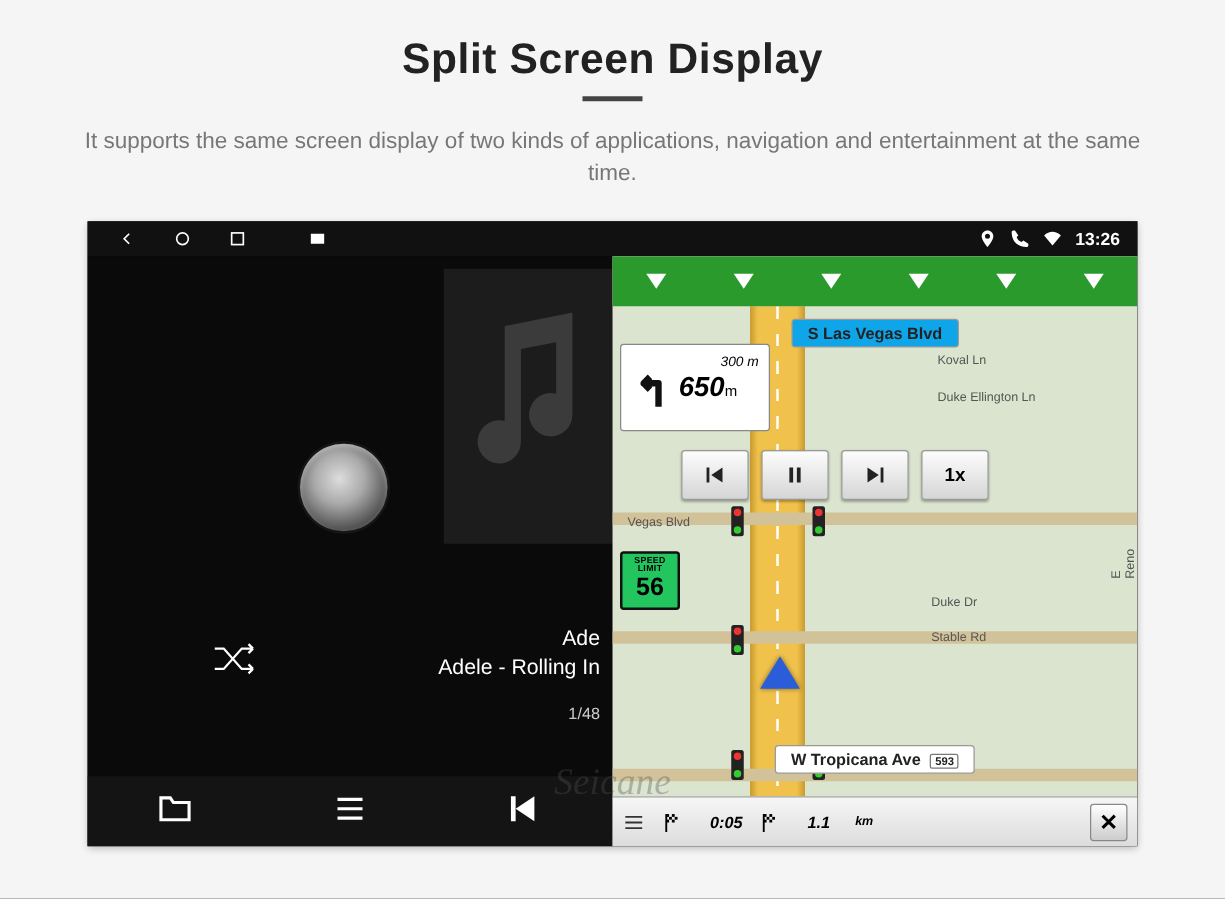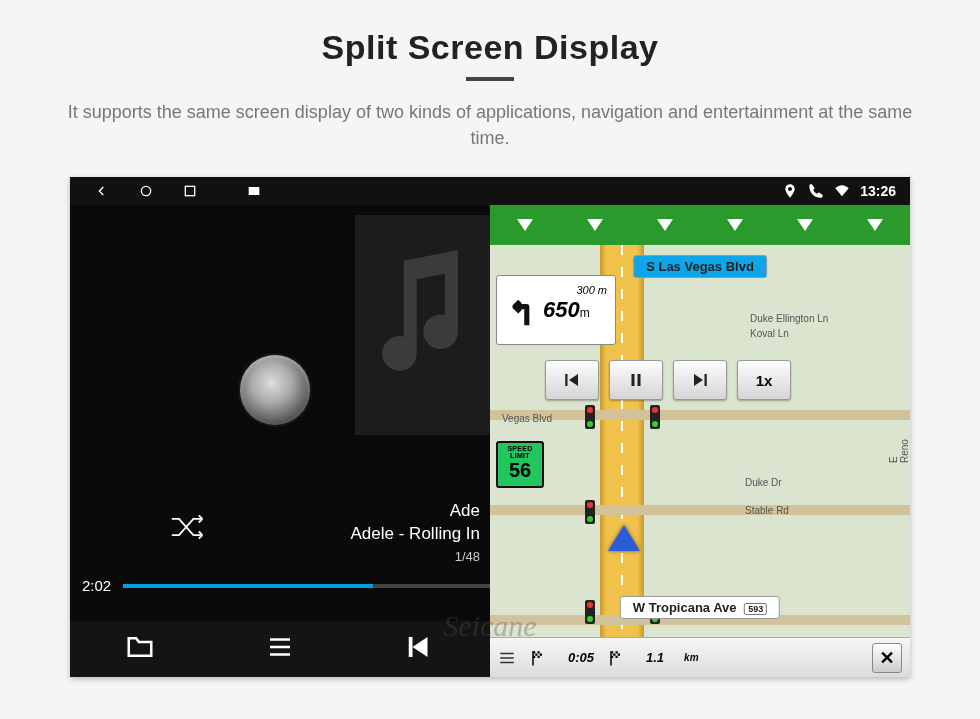--- a/index.html
+++ b/index.html
@@ -91,21 +91,21 @@
     width:110px; height:130px;
     fill:#3b3b3b;
   }
   .track-info {
     position:absolute;
     top:295px; right:10px;
     text-align:right;
     font-size:17px;
     line-height:1.35;
   }
-  .track-sub { font-size:13px; color:#ccc; margin-top:2px;}
+  .track-sub { font-size:13px; color:#ccc; margin-top:16px;}
   .shuffle-ico {
     position:absolute;
     top:308px; left:100px;
     width:36px; height:28px;
     stroke:#fff; fill:none; stroke-width:2;
   }
   .progress-row {
     position:absolute;
     top:372px; left:12px; right:0;
     display:flex; align-items:center; gap:12px;
@@ -376,26 +376,20 @@
       <path d="M2 6 h8 l16 18 h10 m0 0 l-4 -4 m4 4 l-4 4"></path>
       <path d="M2 24 h8 l16 -18 h10 m0 0 l-4 -4 m4 4 l-4 4"></path>
     </svg>
 
     <div class="track-info">
       <div>Ade</div>
       <div>Adele - Rolling In</div>
       <div class="track-sub">1/48</div>
     </div>
 
-    <div class="progress-row">
-      <span>2:02</span>
-      <div class="progress-track">
-        <div class="progress-fill" style="width:68%"></div>
-      </div>
-    </div>
 
     <div class="music-bottom">
       <span>
         <svg class="mb-ico" viewBox="0 0 24 24">
             <path d="M3 5h6l2 3h10v11H3z" fill="none" stroke="#fff" stroke-width="2"></path>
           </svg>
       </span>
       <span>
         <svg class="mb-ico" viewBox="0 0 24 24">
             <path d="M4 6h16M4 12h16M4 18h16" stroke="#fff" stroke-width="2"></path>
@@ -409,21 +403,21 @@
       </span>
     </div>
   </div>
 
   <div class="nav-panel">
     <div class="road-main"></div>
     <div class="road-h" style="top:205px;"></div>
     <div class="road-h" style="top:300px;"></div>
     <div class="road-h" style="top:410px;"></div>
 
-    <span class="road-label" style="top:78px; left:260px;margin-top:45px;">Koval Ln</span>
+    <span class="road-label" style="top:78px; left:260px;">Koval Ln</span>
     <span class="road-label" style="top:108px; left:260px;">Duke Ellington Ln</span>
     <span class="road-label" style="top:258px; left:398px; transform:rotate(-90deg); transform-origin:left top;">E Reno Ave</span>
     <span class="road-label" style="top:272px; left:255px;">Duke Dr</span>
     <span class="road-label" style="top:300px; left:255px;">Stable Rd</span>
     <span class="road-label" style="top:208px; left:12px;">Vegas Blvd</span>
 
     <div class="traffic-light" style="top:200px; left:95px;"></div>
     <div class="traffic-light" style="top:200px; left:160px;"></div>
     <div class="traffic-light" style="top:295px; left:95px;"></div>
     <div class="traffic-light" style="top:395px; left:95px;"></div>

